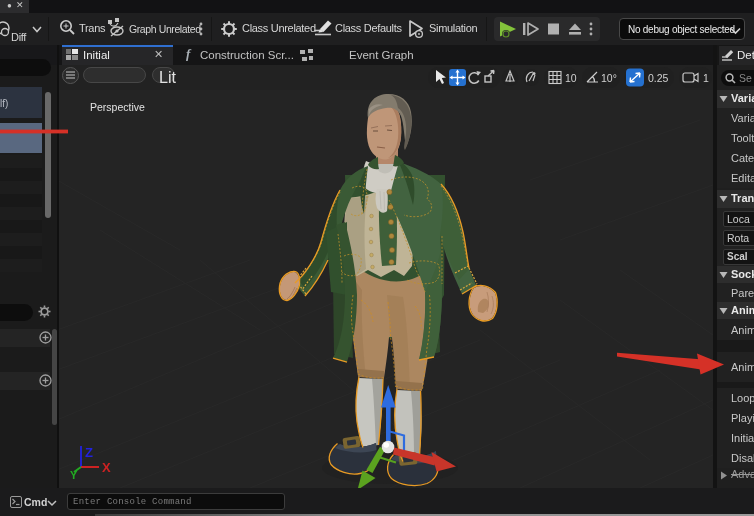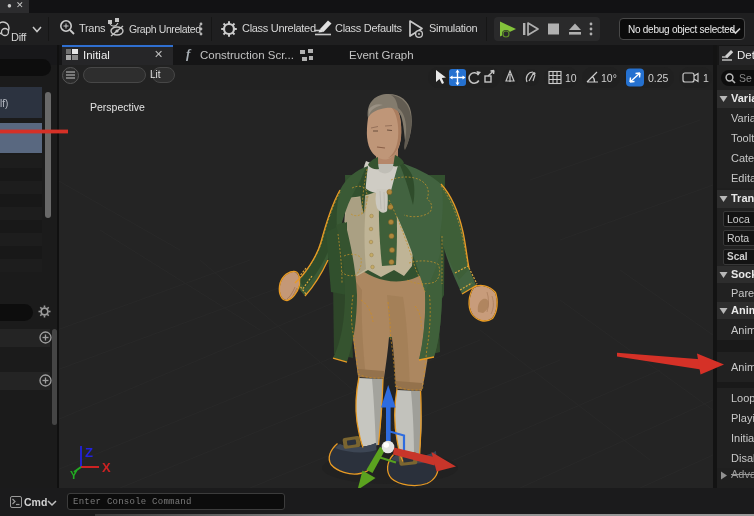--- a/index.html
+++ b/index.html
@@ -303,21 +303,21 @@
 </svg>
 
 <div class="abs" style="left:57px;top:65px;width:656px;height:25px;background:#222222;"></div>
 <div class="abs" style="left:62px;top:67px;width:15px;height:15px;border-radius:50%;background:#2b2b2b;border:1.5px solid #565656;"></div>
 <svg class="abs" style="left:66px;top:71px;" width="10" height="8">
     <path d="M 0 1 h 9 M 0 4 h 9 M 0 7 h 9" stroke="#c8c8c8" stroke-width="1.2"></path>
   </svg>
 <div class="abs" style="left:83px;top:66.5px;width:63px;height:16px;background:#2e2e2e;border:1px solid #474747;border-radius:9px;box-sizing:border-box;"></div>
 <span class="abs" style="left:90px;top:69px;color:#e2e2e2;font-size:10.5px;margin-top:32px;">Perspective</span>
 <div class="abs" style="left:152px;top:66.5px;width:23px;height:16px;background:#2e2e2e;border:1px solid #474747;border-radius:9px;box-sizing:border-box;"></div>
-<span class="abs" style="left:150px;top:69px;color:#e2e2e2;font-size:10px;">Lit</span>
+<span class="abs" style="left:159px;top:69px;color:#e2e2e2;font-size:16px;">Lit</span>
 
 <svg class="abs" style="left:428px;top:65px;" width="285" height="26" viewBox="0 0 285 26">
   <rect x="0" y="2" width="72" height="21" rx="10" fill="#202020"></rect>
   <path d="M 8 5 L 8 17 L 11.5 14 L 14 19 L 16 18 L 13.8 13 L 18 12.5 Z" fill="#e8e8e8"></path>
   <rect x="21" y="4" width="17" height="17" rx="3" fill="#2571d0"></rect>
   <g stroke="#ffffff" stroke-width="1.4">
       <line x1="29.5" y1="6.5" x2="29.5" y2="18.5"></line>
       <line x1="23.5" y1="12.5" x2="35.5" y2="12.5"></line>
     </g>
   <g fill="#ffffff">

